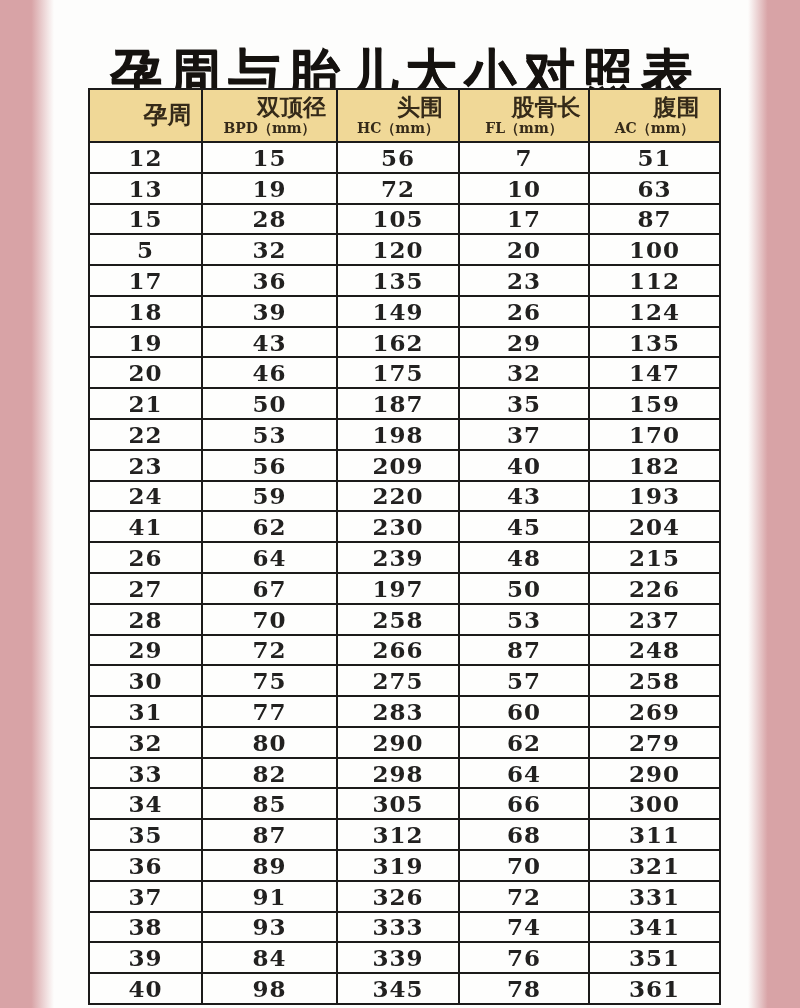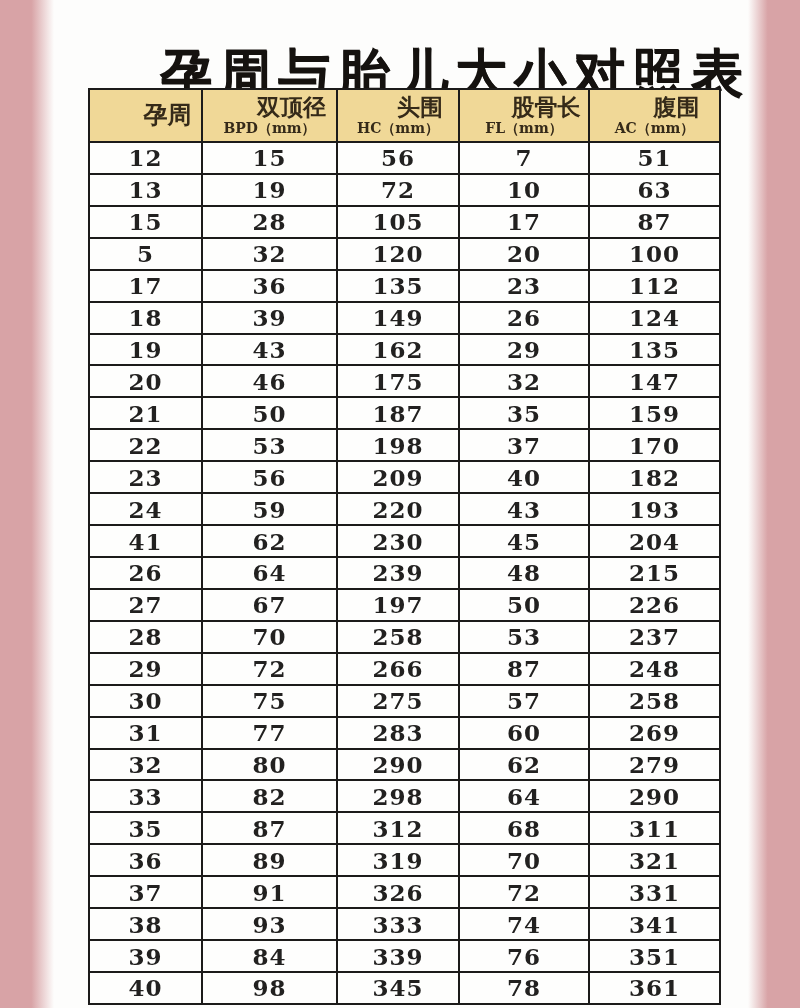--- a/index.html
+++ b/index.html
@@ -26,21 +26,21 @@
   .side-strip.right {
     right: 0;
     width: 52px;
     background: linear-gradient(to left, #d8a3a6 0%, #d8a3a6 62%, rgba(216,163,166,0) 100%);
   }
   .page-title {
     position: absolute;
     top: 4px;
     left: 60px;
     width: 690px;
-    text-align: right;
+    text-align: center;
     font-size: 52px;
     font-weight: 900;
     letter-spacing: 7px;
     color: #15120f;
     line-height: 68px;
     white-space: nowrap;
     z-index: 2;
     font-family: "DejaVu Sans", sans-serif;
     text-shadow: 0.5px 0.5px 0 #15120f;
   }
@@ -284,20 +284,27 @@
         <td>279</td>
       </tr>
       <tr>
         <td>33</td>
         <td>82</td>
         <td>298</td>
         <td>64</td>
         <td>290</td>
       </tr>
       <tr>
+        <td>34</td>
+        <td>85</td>
+        <td>305</td>
+        <td>66</td>
+        <td>300</td>
+      </tr>
+      <tr>
         <td>35</td>
         <td>87</td>
         <td>312</td>
         <td>68</td>
         <td>311</td>
       </tr>
       <tr>
         <td>36</td>
         <td>89</td>
         <td>319</td>

